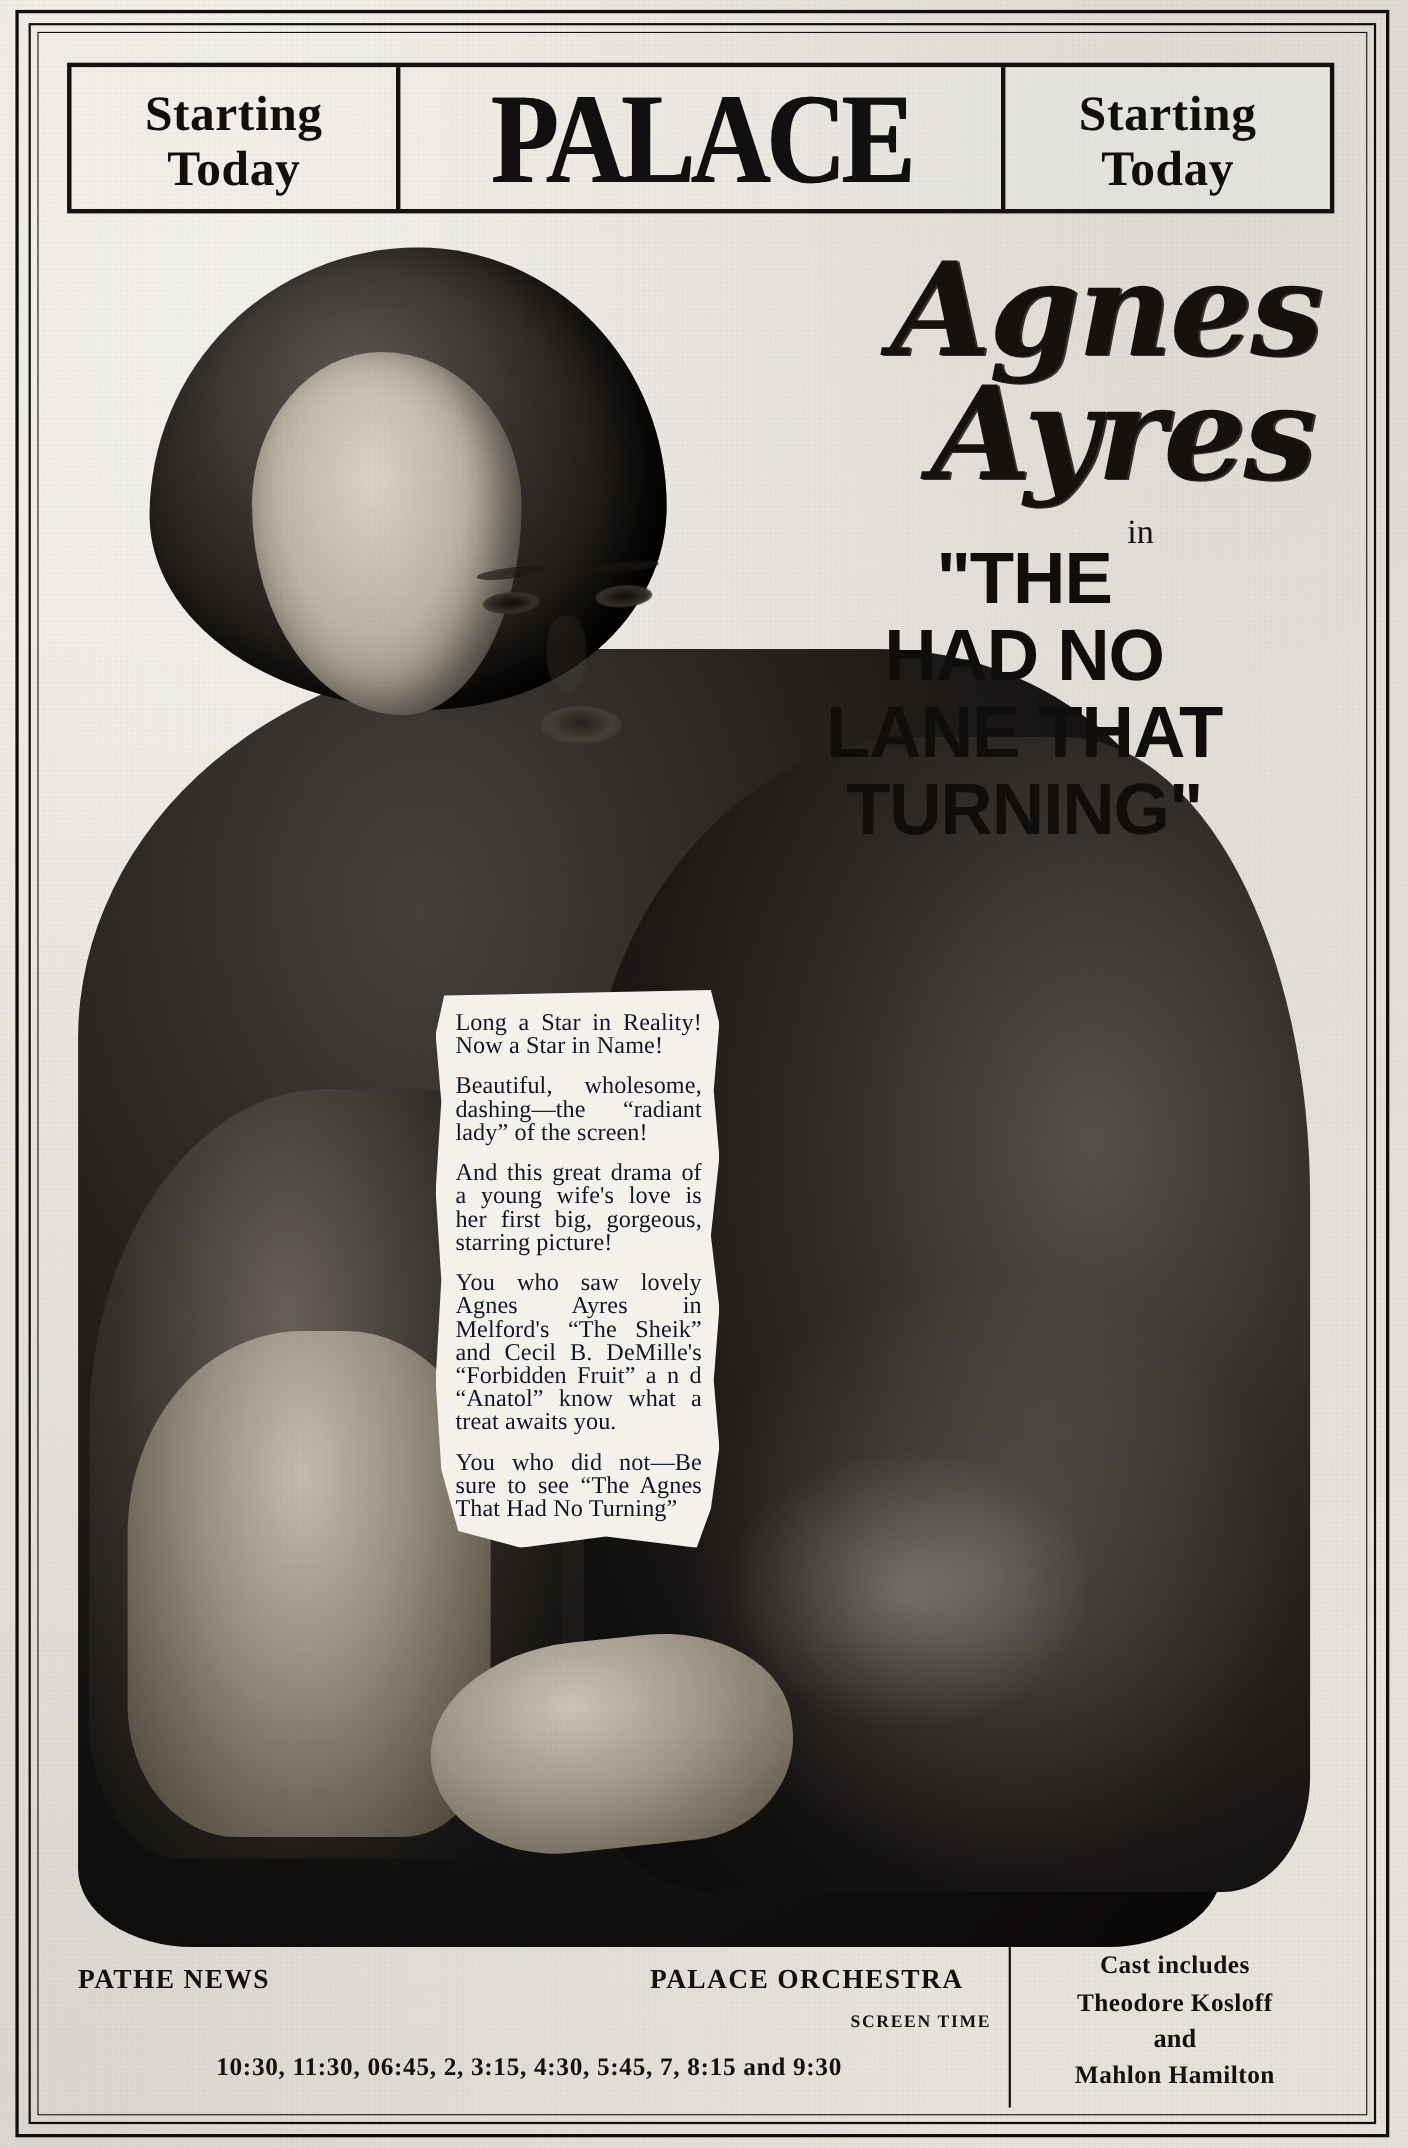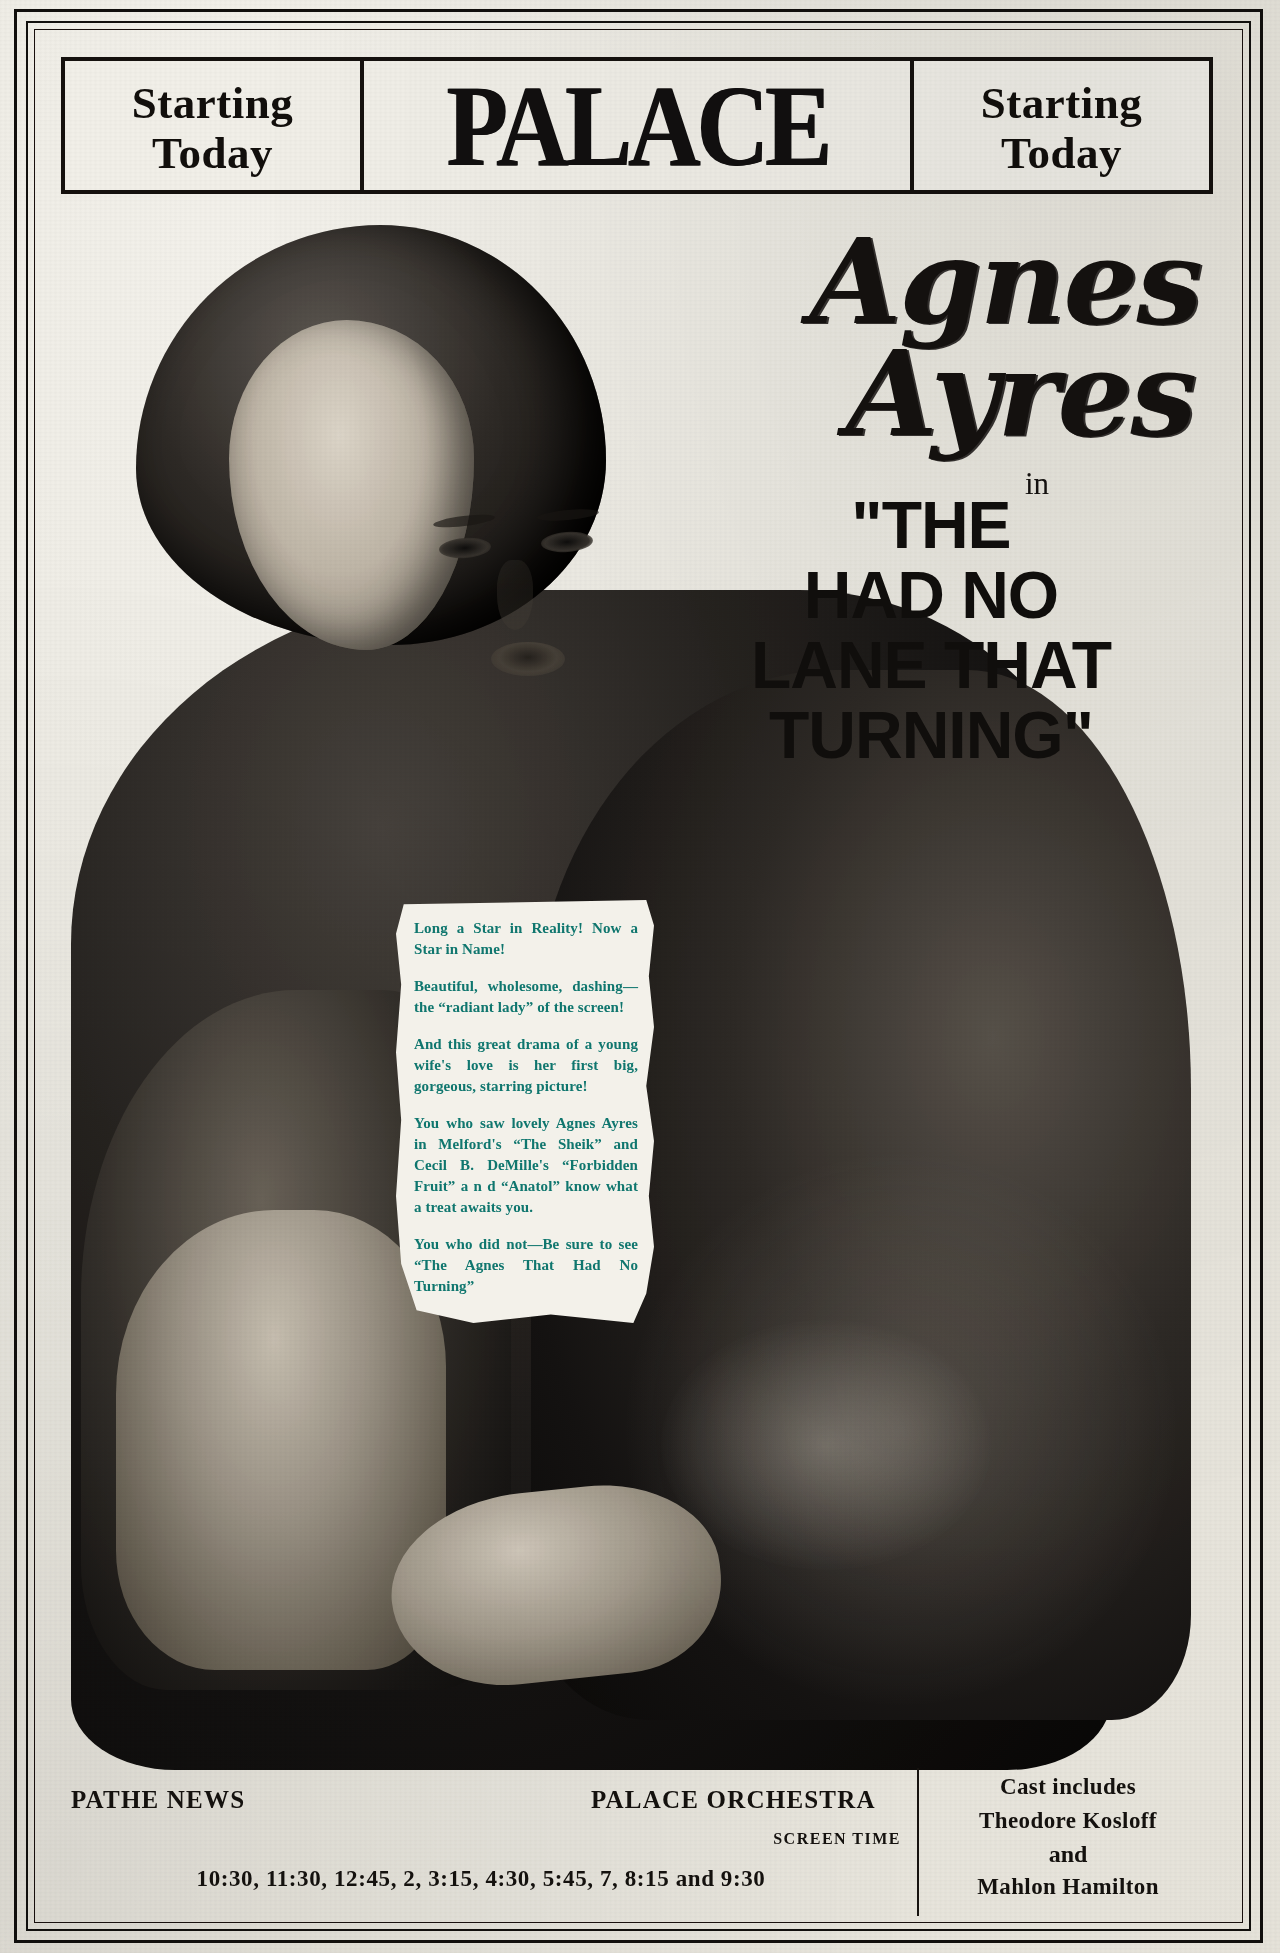--- a/index.html
+++ b/index.html
@@ -283,24 +283,24 @@
     
     clip-path: polygon(
       3% 1%, 97% 0%, 100% 6%, 98% 18%, 100% 30%, 97% 44%,
       100% 57%, 98% 70%, 100% 82%, 97% 93%, 92% 100%,
       60% 98%, 30% 100%, 8% 97%, 2% 86%, 0% 70%,
       2% 52%, 0% 36%, 2% 20%, 0% 8%
     );
   }
   .copy-p {
     font-family: "Liberation Serif", serif;
-    font-weight: 700;
-    font-size: 15px;
+    font-weight: 400;
+    font-size: 22px;
     line-height: 21px;
-    color: #0f766e;
+    color: #0f172a;
     margin: 0 0 16px 0;
     text-align: justify;
     letter-spacing: .1px;
   }
   .copy-p:last-child { margin-bottom: 0; }
 
   
   .footer {
     position: absolute;
     left: 61px; top: 1768px;
@@ -439,21 +439,21 @@
       <p class="copy-p">You who saw lovely Agnes Ayres in Melford's “The Sheik” and Cecil B. DeMille's “Forbidden Fruit” a n d “Anatol” know what a treat awaits you.</p>
       <p class="copy-p">You who did not—Be sure to see “The Agnes That Had No Turning”</p>
     </div>
   </div>
 
   <div class="footer">
     <div class="footer-divider"></div>
     <div class="pathe">PATHE NEWS</div>
     <div class="orchestra">PALACE ORCHESTRA</div>
     <div class="screen-time-label">SCREEN TIME</div>
-    <div class="screen-times">10:30, 11:30, 12:45, 2, 3:15, 4:30, 5:45, 7, 8:15 and 9:30</div>
+    <div class="screen-times">10:30, 11:30, 06:45, 2, 3:15, 4:30, 5:45, 7, 8:15 and 9:30</div>
     <div class="cast">
       <div class="cast-line">Cast includes</div>
       <div class="cast-line">Theodore Kosloff</div>
       <div class="cast-and">and</div>
       <div class="cast-line">Mahlon Hamilton</div>
     </div>
   </div>
 
   <div class="grain"></div>
   <div class="wash"></div>

